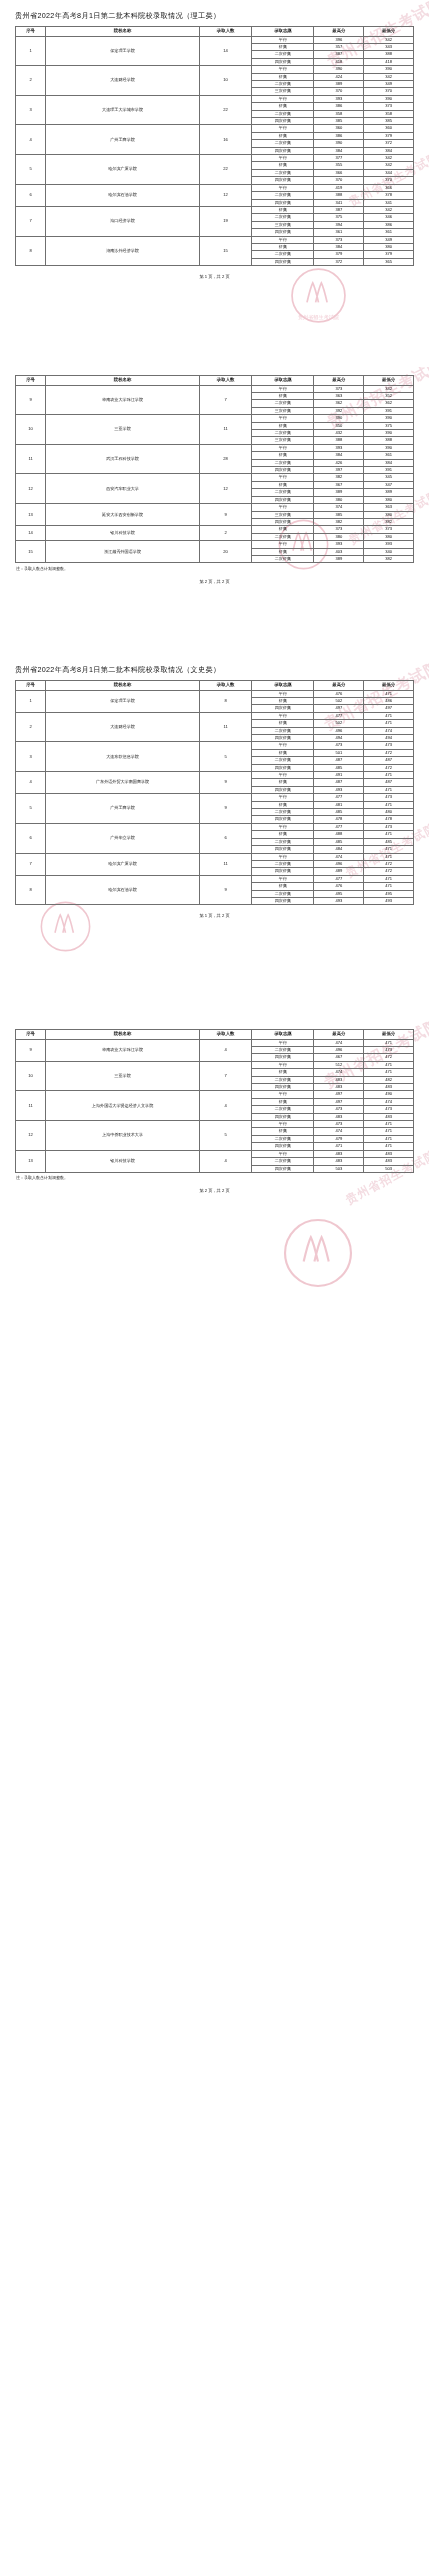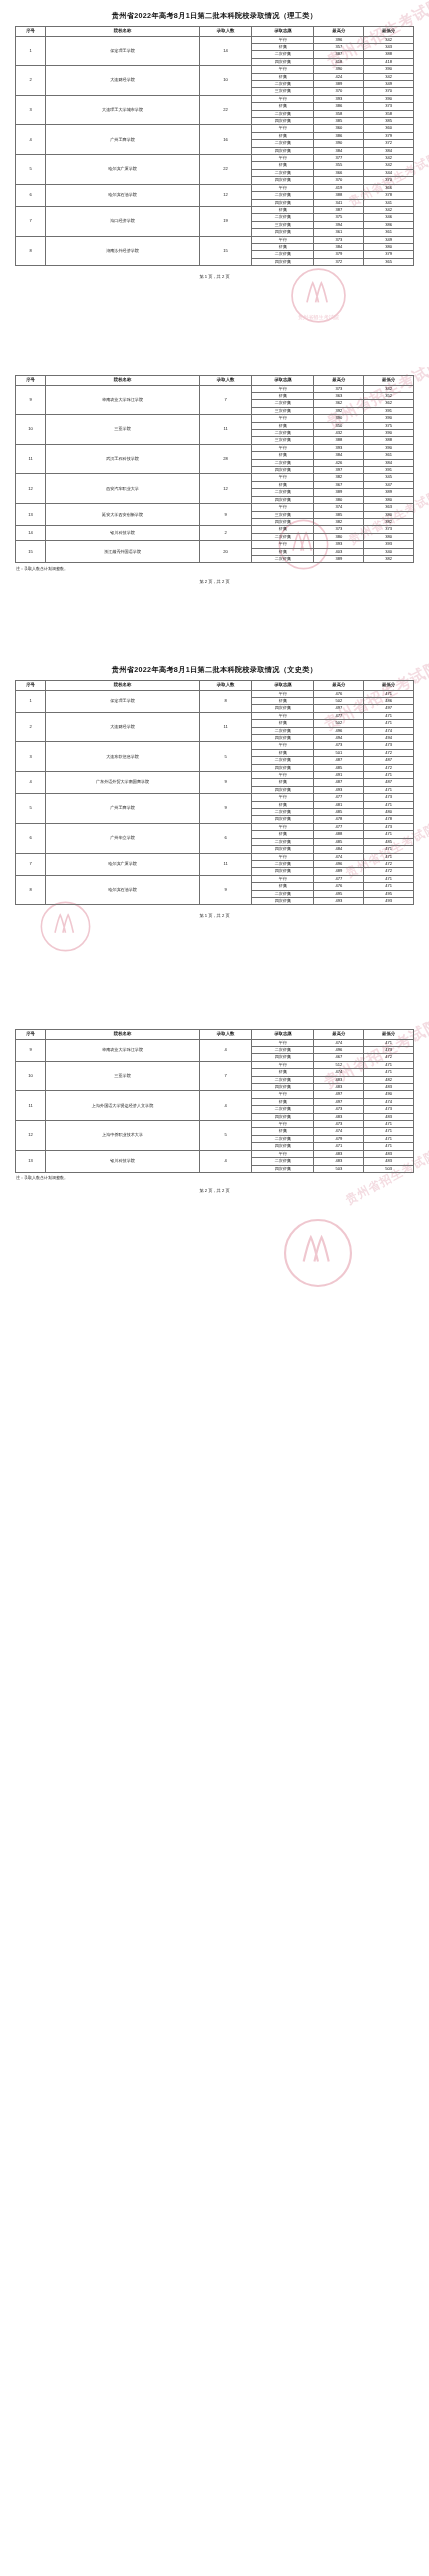--- a/index.html
+++ b/index.html
@@ -1,19 +1,19 @@
 <!DOCTYPE html>
 <html style="font-size:9.2px"><head>
 <meta charset="utf-8">
 <style>
   html,body{margin:0;padding:0;background:#ffffff;}
   body{width:429px;font-family:"Liberation Sans","DejaVu Sans",sans-serif;color:#1a1a1a;}
   .page{position:relative;width:429px;overflow:hidden;}
   .page-inner{padding:8px 15px 3.4px 15px;position:relative;z-index:2;}
-  h1.doc-title{font-size:7.2px;font-weight:bold;text-align:center;margin:3.4px 0 4.6px 0;letter-spacing:0.3px;color:#111;}
+  h1.doc-title{font-size:7.2px;font-weight:normal;margin:3.4px 0 4.6px 0;letter-spacing:0.3px;color:#111;}
   table.rt{width:100%;border-collapse:collapse;table-layout:fixed;}
   table.rt th,table.rt td{border:0.6px solid #6f6f6f;font-size:4.1px;text-align:center;vertical-align:middle;padding:0;height:6.4px;line-height:6.4px;color:#111;background:transparent;}
   table.rt th{font-weight:bold;font-size:4.4px;height:8.6px;line-height:8.6px;}
   col.c1{width:7.6%}
   col.c2{width:38.6%}
   col.c3{width:13.2%}
   col.c4{width:15.6%}
   col.c5{width:12.5%}
   col.c6{width:12.5%}
   td.sch{font-size:4.2px;padding:0 1.1px;}

